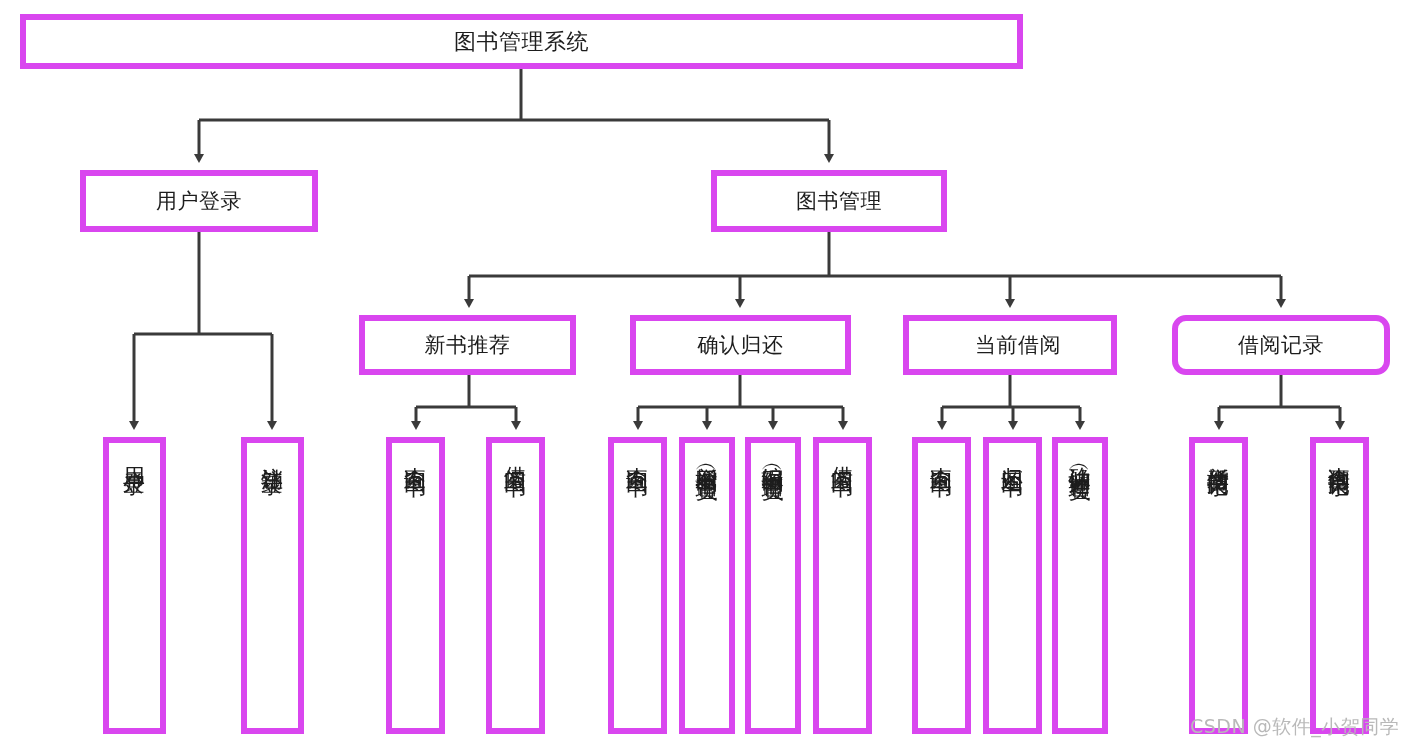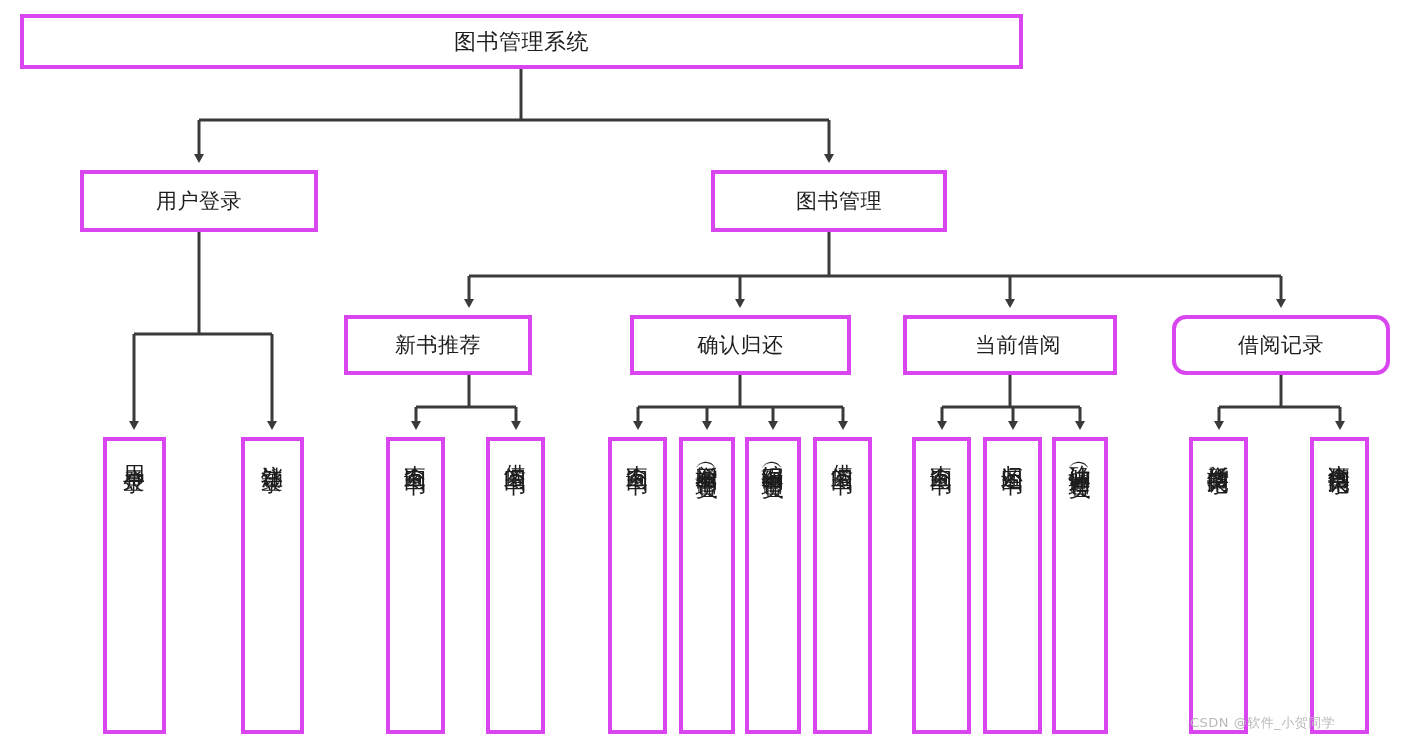--- a/index.html
+++ b/index.html
@@ -23,21 +23,21 @@
     left: 0;
     top: 0;
     width: 1405px;
     height: 747px;
     pointer-events: none;
   }
   .node {
     position: absolute;
     box-sizing: border-box;
     background: #ffffff;
-    border: 4px solid #d946ef;
+    border: 6px solid #d946ef;
     display: flex;
     align-items: center;
     justify-content: center;
     color: #1d1d1d;
   }
   .node .label {
     display: block;
     text-align: center;
     line-height: 1.18;
     letter-spacing: 0.5px;
@@ -63,21 +63,21 @@
     line-height: 1.05;
     letter-spacing: 3px;
     white-space: nowrap;
   }
   .node.vert.tall .label {
     letter-spacing: 2px;
   }
   .watermark {
     position: absolute;
     color: #b9b9b9;
-    font-size: 13px;
+    font-size: 19px;
     white-space: nowrap;
     letter-spacing: 0.5px;
   }
 </style>
 </head>
 <body>
 
 <div id="canvas">
 
   <svg class="wires" viewBox="0 0 1405 747" xmlns="http://www.w3.org/2000/svg">
@@ -134,21 +134,21 @@
     <span class="label">图书管理系统</span>
   </div>
 
   <div class="node horiz" style="left:80px; top:170px; width:238px; height:62px;">
     <span class="label">用户登录</span>
   </div>
   <div class="node horiz" style="left:711px; top:170px; width:236px; height:62px;padding-left:20px;">
     <span class="label">图书管理</span>
   </div>
 
-  <div class="node horiz" style="left:344px; top:315px; width:188px; height:60px;">
+  <div class="node horiz" style="left:359px; top:315px; width:217px; height:60px;">
     <span class="label">新书推荐</span>
   </div>
   <div class="node horiz" style="left:630px; top:315px; width:221px; height:60px;">
     <span class="label">确认归还</span>
   </div>
   <div class="node horiz" style="left:903px; top:315px; width:214px; height:60px;padding-left:16px;">
     <span class="label">当前借阅</span>
   </div>
   <div class="node horiz" style="left:1172px; top:315px; width:218px; height:60px;border-radius:14px;">
     <span class="label">借阅记录</span>

